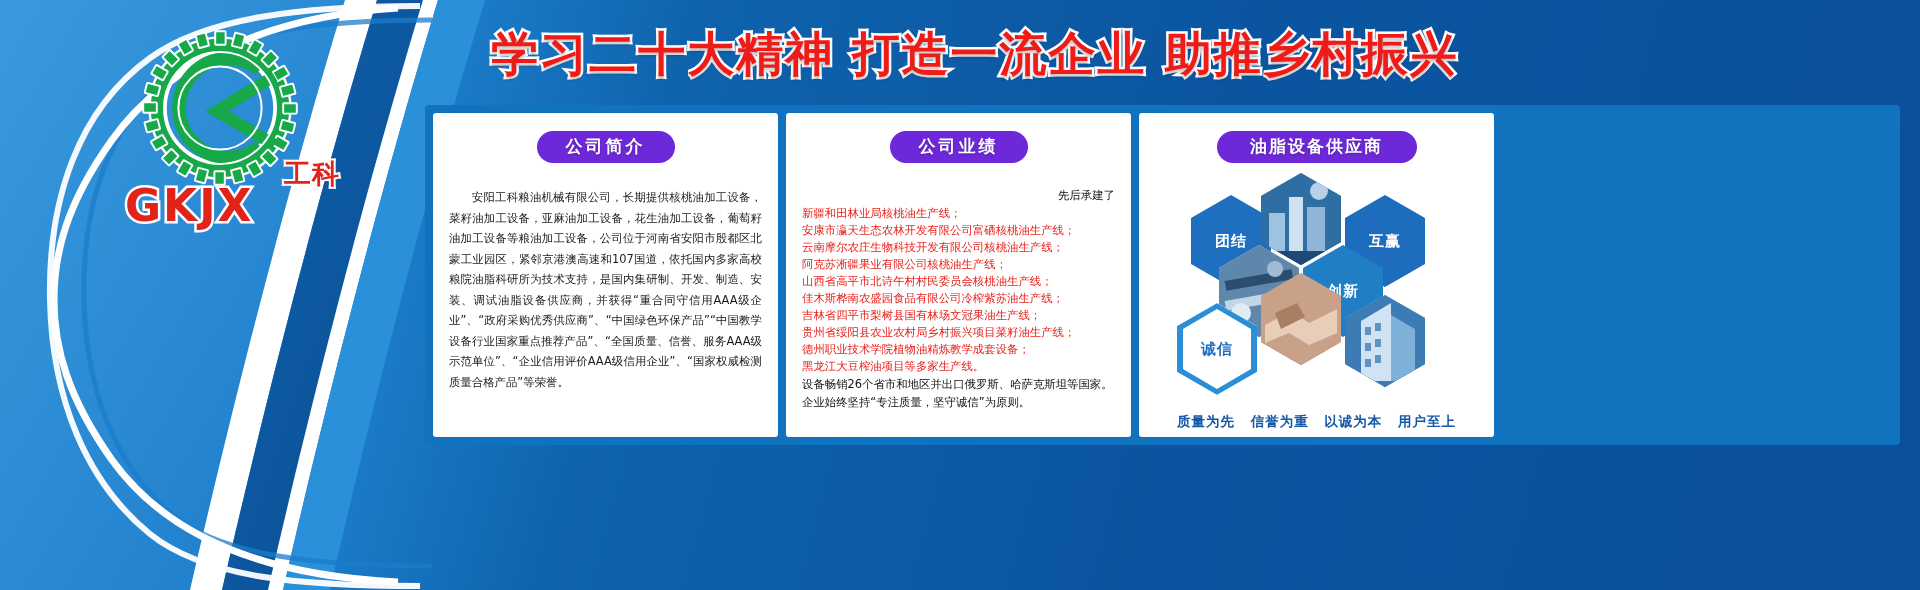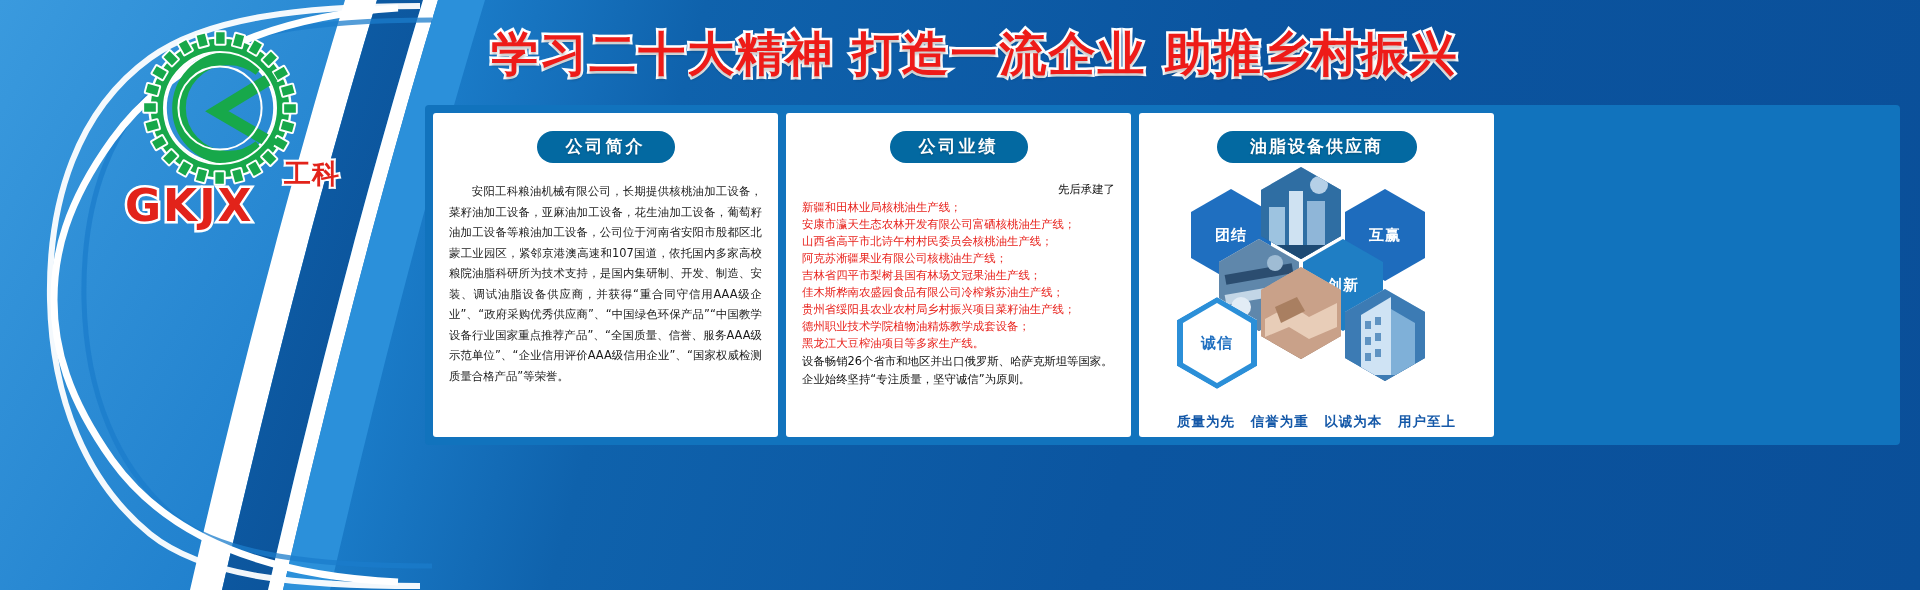--- a/index.html
+++ b/index.html
@@ -59,22 +59,22 @@
     background:#ffffff;
     border-radius:3px;
     position:relative;
     overflow:hidden;
     padding:14px 16px 10px 16px;
   }
   .panel.p1{ width:345px; }
   .panel.p2{ width:345px; }
   .panel.p3{ width:355px; }
   .panel-head{
-    margin:4px auto 18px auto;
-    background:#0369a1;
+    margin:4px auto 24px auto;
+    background:#6d28d9;
     color:#ffffff;
     border-radius:18px;
     font-size:17px; font-weight:bold;
     letter-spacing:3px;
     text-align:center;
     padding:4px 0 5px 0;
     width:138px;
     text-shadow:0 1px 2px rgba(0,0,0,.25);
   }
   .panel.p3 .panel-head{ width:200px; letter-spacing:2px; }
@@ -241,24 +241,25 @@
       <div class="panel-head">公司简介</div>
       <div class="body-text">安阳工科粮油机械有限公司，长期提供核桃油加工设备，菜籽油加工设备，亚麻油加工设备，花生油加工设备，葡萄籽油加工设备等粮油加工设备，公司位于河南省安阳市殷都区北蒙工业园区，紧邻京港澳高速和107国道，依托国内多家高校粮院油脂科研所为技术支持，是国内集研制、开发、制造、安装、调试油脂设备供应商，并获得“重合同守信用AAA级企业”、“政府采购优秀供应商”、“中国绿色环保产品”“中国教学设备行业国家重点推荐产品”、“全国质量、信誉、服务AAA级示范单位”、“企业信用评价AAA级信用企业”、“国家权威检测质量合格产品”等荣誉。</div>
     </div>
 
     <div class="panel p2">
       <div class="panel-head">公司业绩</div>
       <div class="ach-intro">先后承建了</div>
       <ul class="ach-list">
         <li>新疆和田林业局核桃油生产线；</li>
         <li>安康市瀛天生态农林开发有限公司富硒核桃油生产线；</li>
+        <li>云南摩尔农庄生物科技开发有限公司核桃油生产线；</li>
+        <li>阿克苏淅疆果业有限公司核桃油生产线；</li>
         <li>山西省高平市北诗午村村民委员会核桃油生产线；</li>
-        <li>阿克苏淅疆果业有限公司核桃油生产线；</li>
+        <li>佳木斯桦南农盛园食品有限公司冷榨紫苏油生产线；</li>
         <li>吉林省四平市梨树县国有林场文冠果油生产线；</li>
-        <li>佳木斯桦南农盛园食品有限公司冷榨紫苏油生产线；</li>
         <li>贵州省绥阳县农业农村局乡村振兴项目菜籽油生产线；</li>
         <li>德州职业技术学院植物油精炼教学成套设备；</li>
         <li>黑龙江大豆榨油项目等多家生产线。</li>
       </ul>
       <div class="ach-foot">设备畅销26个省市和地区并出口俄罗斯、哈萨克斯坦等国家。</div>
       <div class="ach-foot">企业始终坚持“专注质量，坚守诚信”为原则。</div>
     </div>
 
     <div class="panel p3">
       <div class="panel-head">油脂设备供应商</div>

